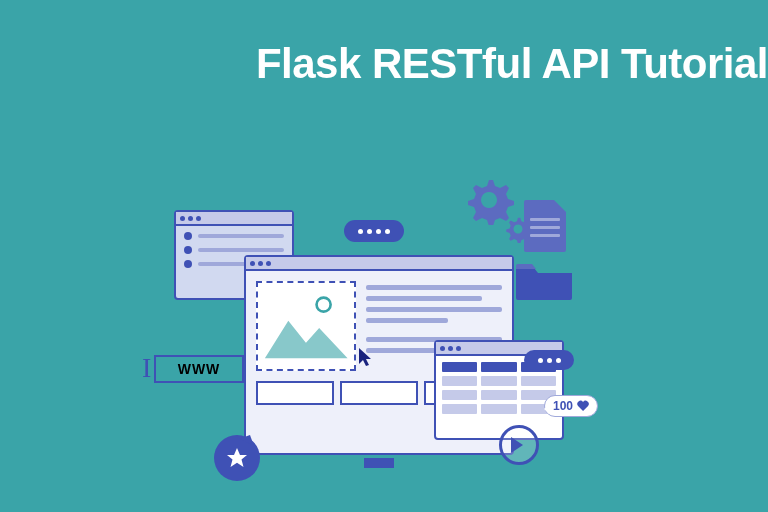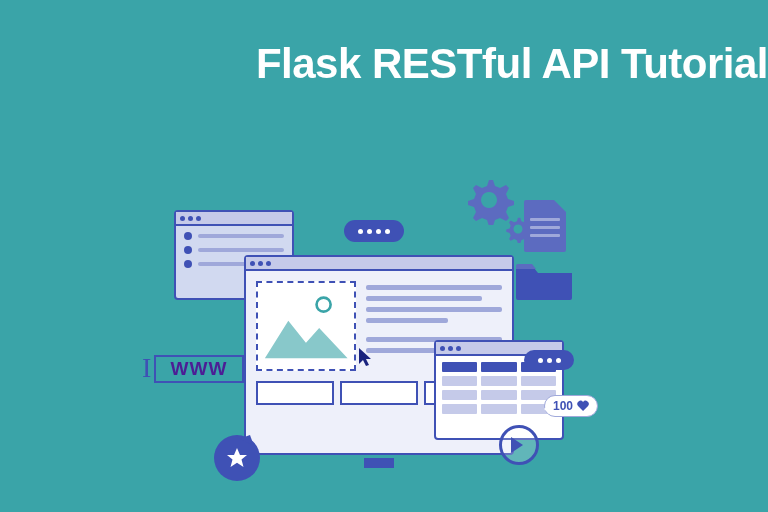--- a/index.html
+++ b/index.html
@@ -96,23 +96,23 @@
   }
   .w-right .thead { background: #3f51b5; }
 
   
   .www-box {
     position: absolute;
     left: -10px; top: 155px;
     width: 90px; height: 28px;
     border: 2px solid #3f51b5;
     background: transparent;
-    color: #4c1d95;
+    color: #000000;
     font-weight: 700;
-    font-size: 19px;
+    font-size: 14px;
     display: flex; align-items: center; justify-content: center;
     letter-spacing: 1px;
   }
   .text-cursor {
     position: absolute;
     left: -22px; top: 152px;
     font-size: 28px; color: #3f51b5;
     font-family: serif;
   }
 

